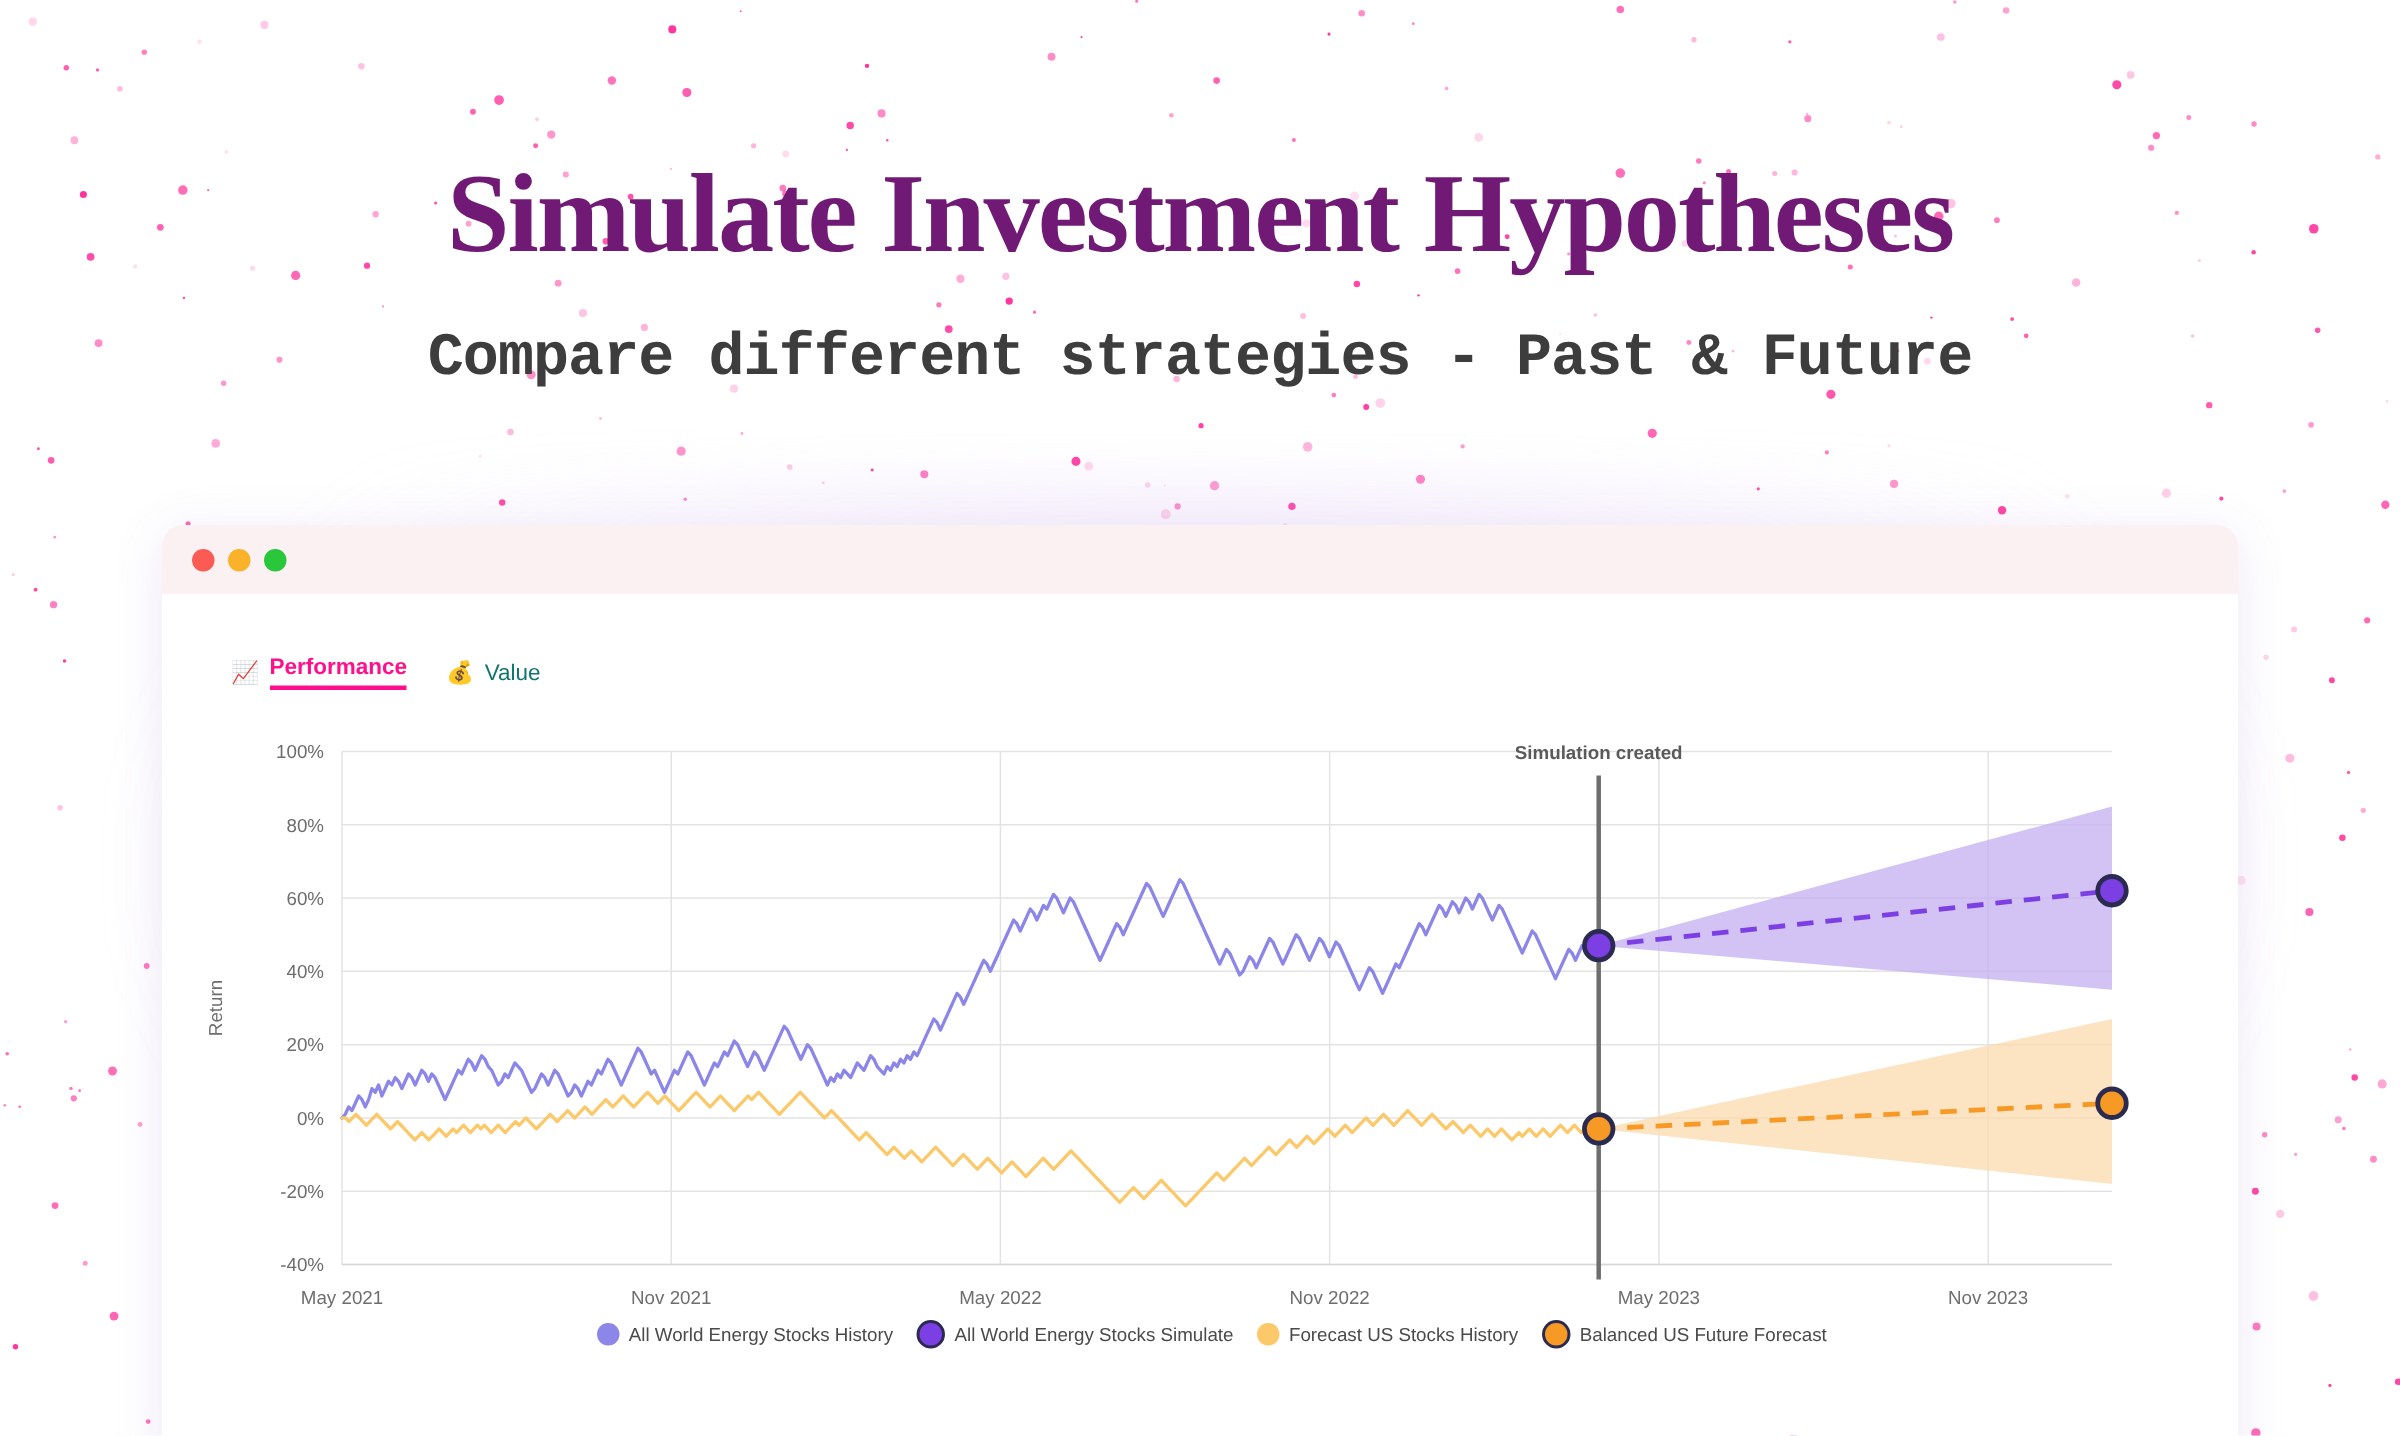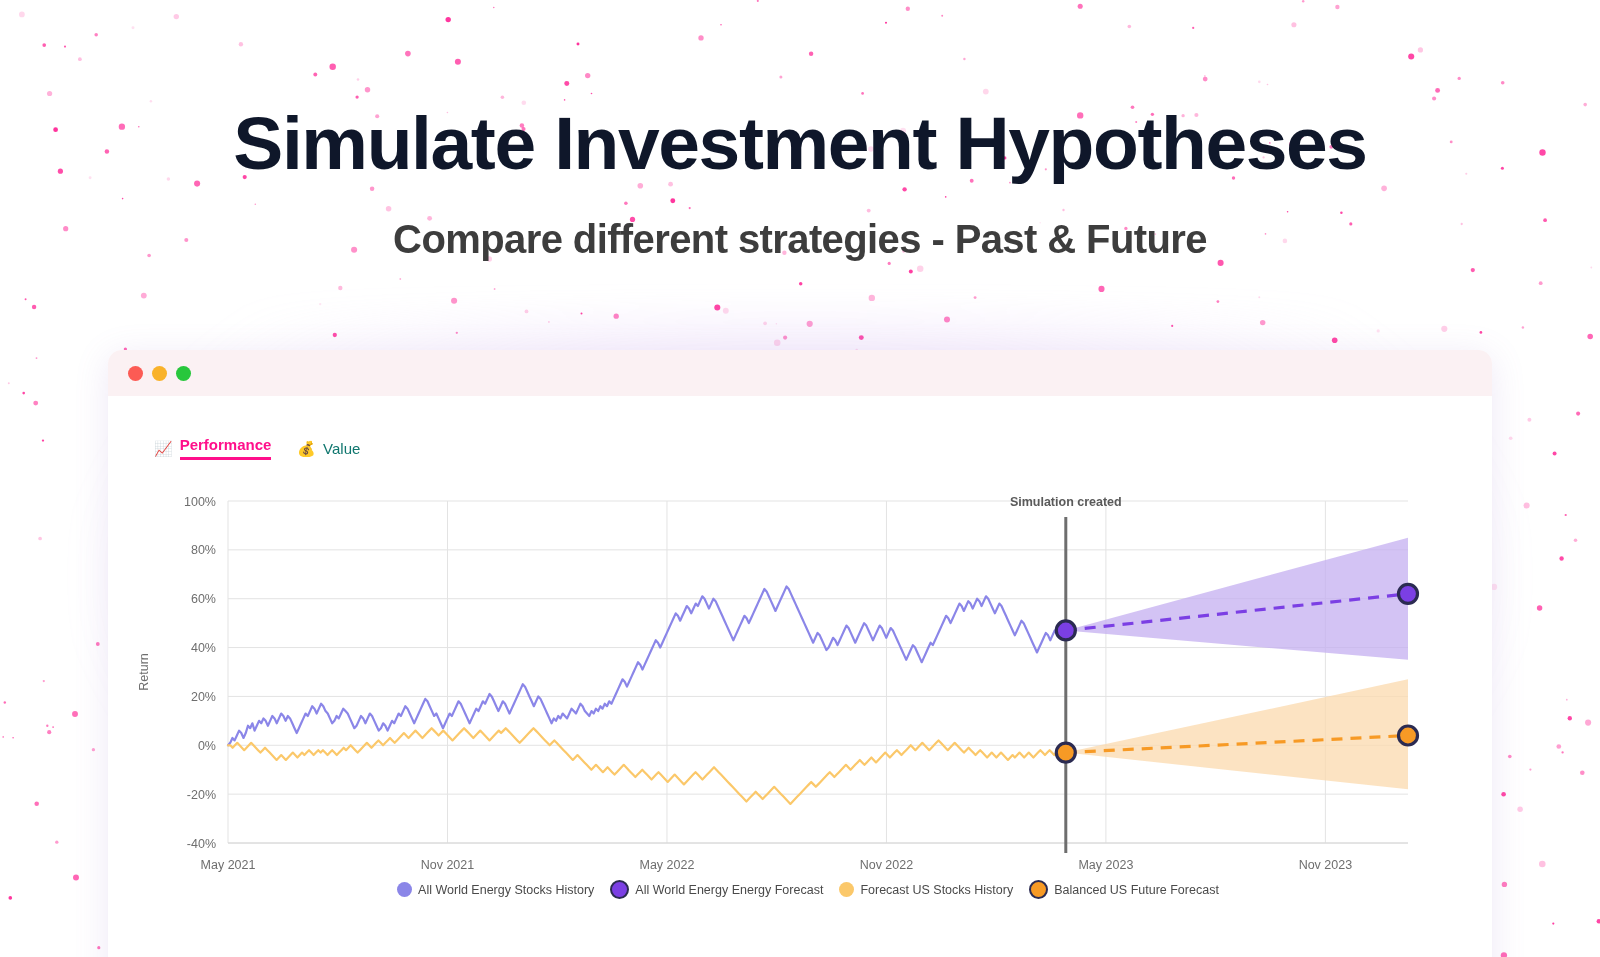--- a/index.html
+++ b/index.html
@@ -27,33 +27,33 @@
   .hero {
     position: absolute;
     top: 0; left: 0; right: 0;
     z-index: 3;
     text-align: center;
     padding-top: 104px;
   }
   .hero-title {
     font-size: 75px;
     font-weight: bold;
-    color: #0f172a;
+    color: #701a75;
     letter-spacing: -1.4px;
     line-height: 1.05;
     margin: 0;
-    font-family: Liberation Sans, sans-serif;
+    font-family: Liberation Serif, serif;
   }
   .hero-subtitle {
     font-size: 40px;
     font-weight: bold;
     color: #3d3d3d;
     letter-spacing: -0.6px;
     margin: 34px 0 0 0;
-    font-family: Liberation Sans, sans-serif;
+    font-family: Liberation Mono, monospace;
   }
 
   
   .window-glow {
     position: absolute;
     left: 80px;
     top: 312px;
     width: 1440px;
     height: 660px;
     border-radius: 26px;
@@ -700,21 +700,21 @@
       </svg>
   </div>
 
   <div class="legend" id="legend-row">
       <div class="legend-item">
         <div class="legend-swatch" style="background: rgb(139, 134, 232);"></div>
         <span>All World Energy Stocks History</span>
       </div>
       <div class="legend-item">
         <div class="legend-swatch" style="background: rgb(123, 63, 228); border: 2.5px solid rgb(43, 43, 82);"></div>
-        <span>All World Energy Energy Forecast</span>
+        <span>All World Energy Stocks Simulate</span>
       </div>
       <div class="legend-item">
         <div class="legend-swatch" style="background: rgb(251, 200, 106);"></div>
         <span>Forecast US Stocks History</span>
       </div>
       <div class="legend-item">
         <div class="legend-swatch" style="background: rgb(247, 154, 37); border: 2.5px solid rgb(43, 43, 82);"></div>
         <span>Balanced US Future Forecast</span>
       </div>
     </div>

